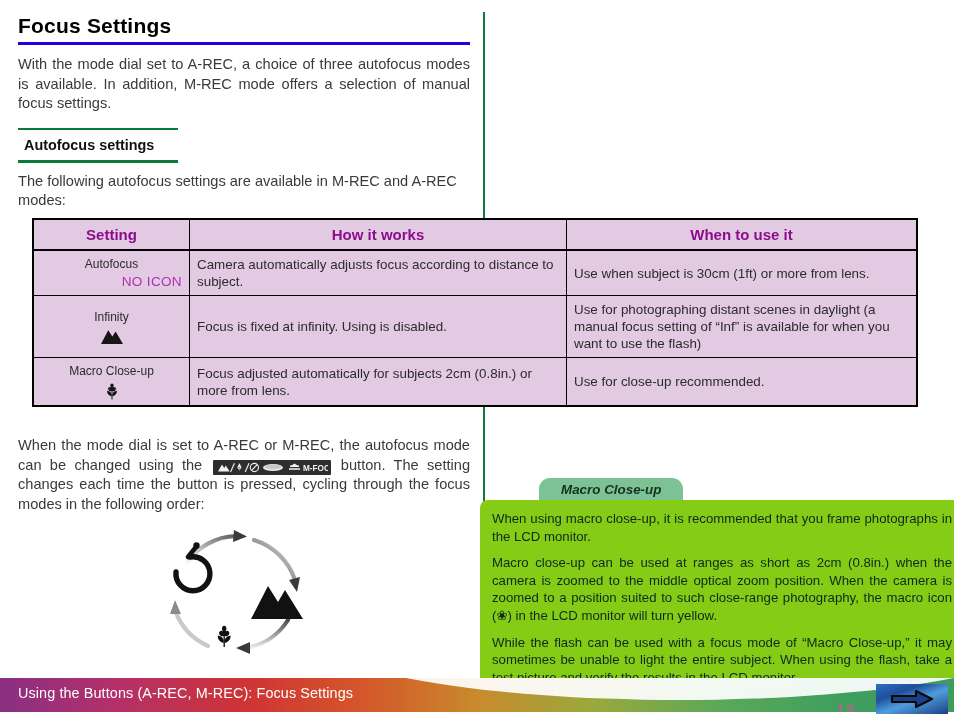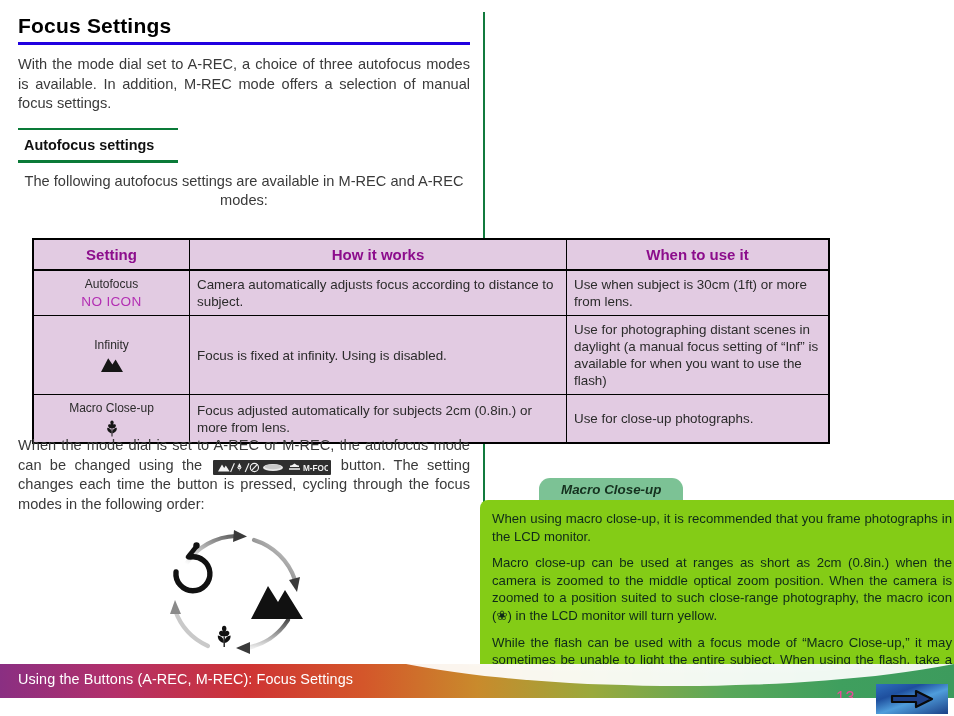--- a/index.html
+++ b/index.html
@@ -22,29 +22,29 @@
   }
   h1.title{
     font-size:21px;font-weight:bold;margin:0 0 0 0;letter-spacing:.2px;
     color:#000000;line-height:1.1;
   }
   .title-rule{height:3px;background:#2000e0;margin:5px 0 10px 0;width:452px;}
   p.body{
     font-size:14.6px;line-height:19.5px;margin:0 0 10px 0;color:#3a3a3a;
     text-align:justify;
   }
-  p.body.nojust{text-align:center;}
+  p.body.nojust{text-align:left;}
   .subhead-wrap{margin:14px 0 9px 0;width:160px;}
   .subhead-rule{height:2.5px;background:#0a7a38;}
   h2.subhead{
     font-size:14.4px;font-weight:bold;margin:6px;padding:1px 0 1px 0;color:#111;
   }
   
   .tbl{
-    position:absolute;left:32px;top:238px;width:798px;
+    position:absolute;left:32px;top:218px;width:886px;
     border-collapse:collapse;
     border:2.5px solid #000;
     background:#fdba74;
     table-layout:fixed;
   }
   .tbl td,.tbl th{
     border:1.5px solid #000;
     background:#e2cbe2;
     padding:5px 7px;
     vertical-align:middle;
@@ -59,21 +59,21 @@
     font-weight:bold;
     font-size:15px;
     padding:6px 4px;
     border-bottom-width:2.5px;
   }
   .c1{width:147px;text-align:center;}
   .c2{width:368px;margin-left:8px;}
   .c3{width:auto;}
   .cellpad{padding-left:8px;padding-right:8px;}
   .setting-name{display:block;font-size:12px;color:#2b2b2b;}
-  .no-icon{display:block;color:#b32fb3;font-size:13.6px;letter-spacing:.3px;}
+  .no-icon{display:block;color:#b32fb3;font-size:13.6px;letter-spacing:.3px;text-align:right;}
   .icn{display:block;margin:2px auto 0 auto;}
   
   .btn-badge{
     display:inline-block;vertical-align:-4px;
     background:#2e2e2e;
     padding:1px 3px;border-radius:1px;
     line-height:0;margin:0 2px;
   }
   
   .cycle{position:absolute;left:128px;top:524px;width:230px;height:140px;}
@@ -92,21 +92,21 @@
     padding:4px 22px 8px 22px;
     font-style:italic;font-weight:bold;font-size:13.4px;color:#15311f;
   }
   .callout p{
     margin:0 0 9px 0;font-size:13.2px;line-height:17.6px;color:#0f2a19;
     text-align:justify;
   }
   .callout p:last-child{margin-bottom:0;}
   
   .footer{
-    position:absolute;left:0;bottom:18px;width:954px;height:34px;
+    position:absolute;left:0;bottom:4px;width:954px;height:34px;
     overflow:hidden;
     text-align:right;
   }
   .footer-grad{
     position:absolute;inset:0;
     background:linear-gradient(90deg,
       #8a2f82 0%, #b3306a 12%, #cf3434 26%, #d4562a 38%,
       #c98a2c 50%, #9aa93c 62%, #5aa85a 76%, #3f9f5e 88%, #3d9b5d 100%);
   }
   .footer-swoosh{
@@ -192,21 +192,21 @@
           <svg class="icn" width="20" height="18" viewBox="0 0 20 18">
             <g fill="#161616">
               <path d="M10 1.4c1.1 0 1.7 1 1.7 2.2 0 .8-.3 1.5-.8 2 .8-.5 1.8-.6 2.5 0 .8.7.6 1.9-.1 2.7-.5.6-1.2.9-1.9.9h-2.8c-.7 0-1.4-.3-1.9-.9-.7-.8-.9-2-.1-2.7.7-.6 1.7-.5 2.5 0-.5-.5-.8-1.2-.8-2C8.3 2.4 8.9 1.4 10 1.4z"></path>
               <path d="M9.5 9.2h1v8.2h-1z"></path>
               <path d="M9.6 12.2c-.6-2-2.4-3.3-4.4-3.4-.3 2.2 1.1 4.4 3.2 5.2.5.2.9.3 1.2.3z"></path>
               <path d="M10.4 12.2c.6-2 2.4-3.3 4.4-3.4.3 2.2-1.1 4.4-3.2 5.2-.5.2-.9.3-1.2.3z"></path>
             </g>
           </svg>
         </td>
         <td class="c2 cellpad">Focus adjusted automatically for subjects 2cm (0.8in.) or more from lens.</td>
-        <td class="c3 cellpad">Use for close-up photographs.</td>
+        <td class="c3 cellpad">Use for close-up recommended.</td>
       </tr>
     </tbody>
   </table>
 
   <div class="left" style="top:436px;">
     <p class="body">
       <span>When the mode dial is set to A-REC or M-REC, the autofocus mode can be changed using the</span>
       <span class="btn-badge">
         <svg width="112" height="13" viewBox="0 0 112 13">
           <rect x="0" y="0" width="112" height="13" fill="#2e2e2e"></rect>

